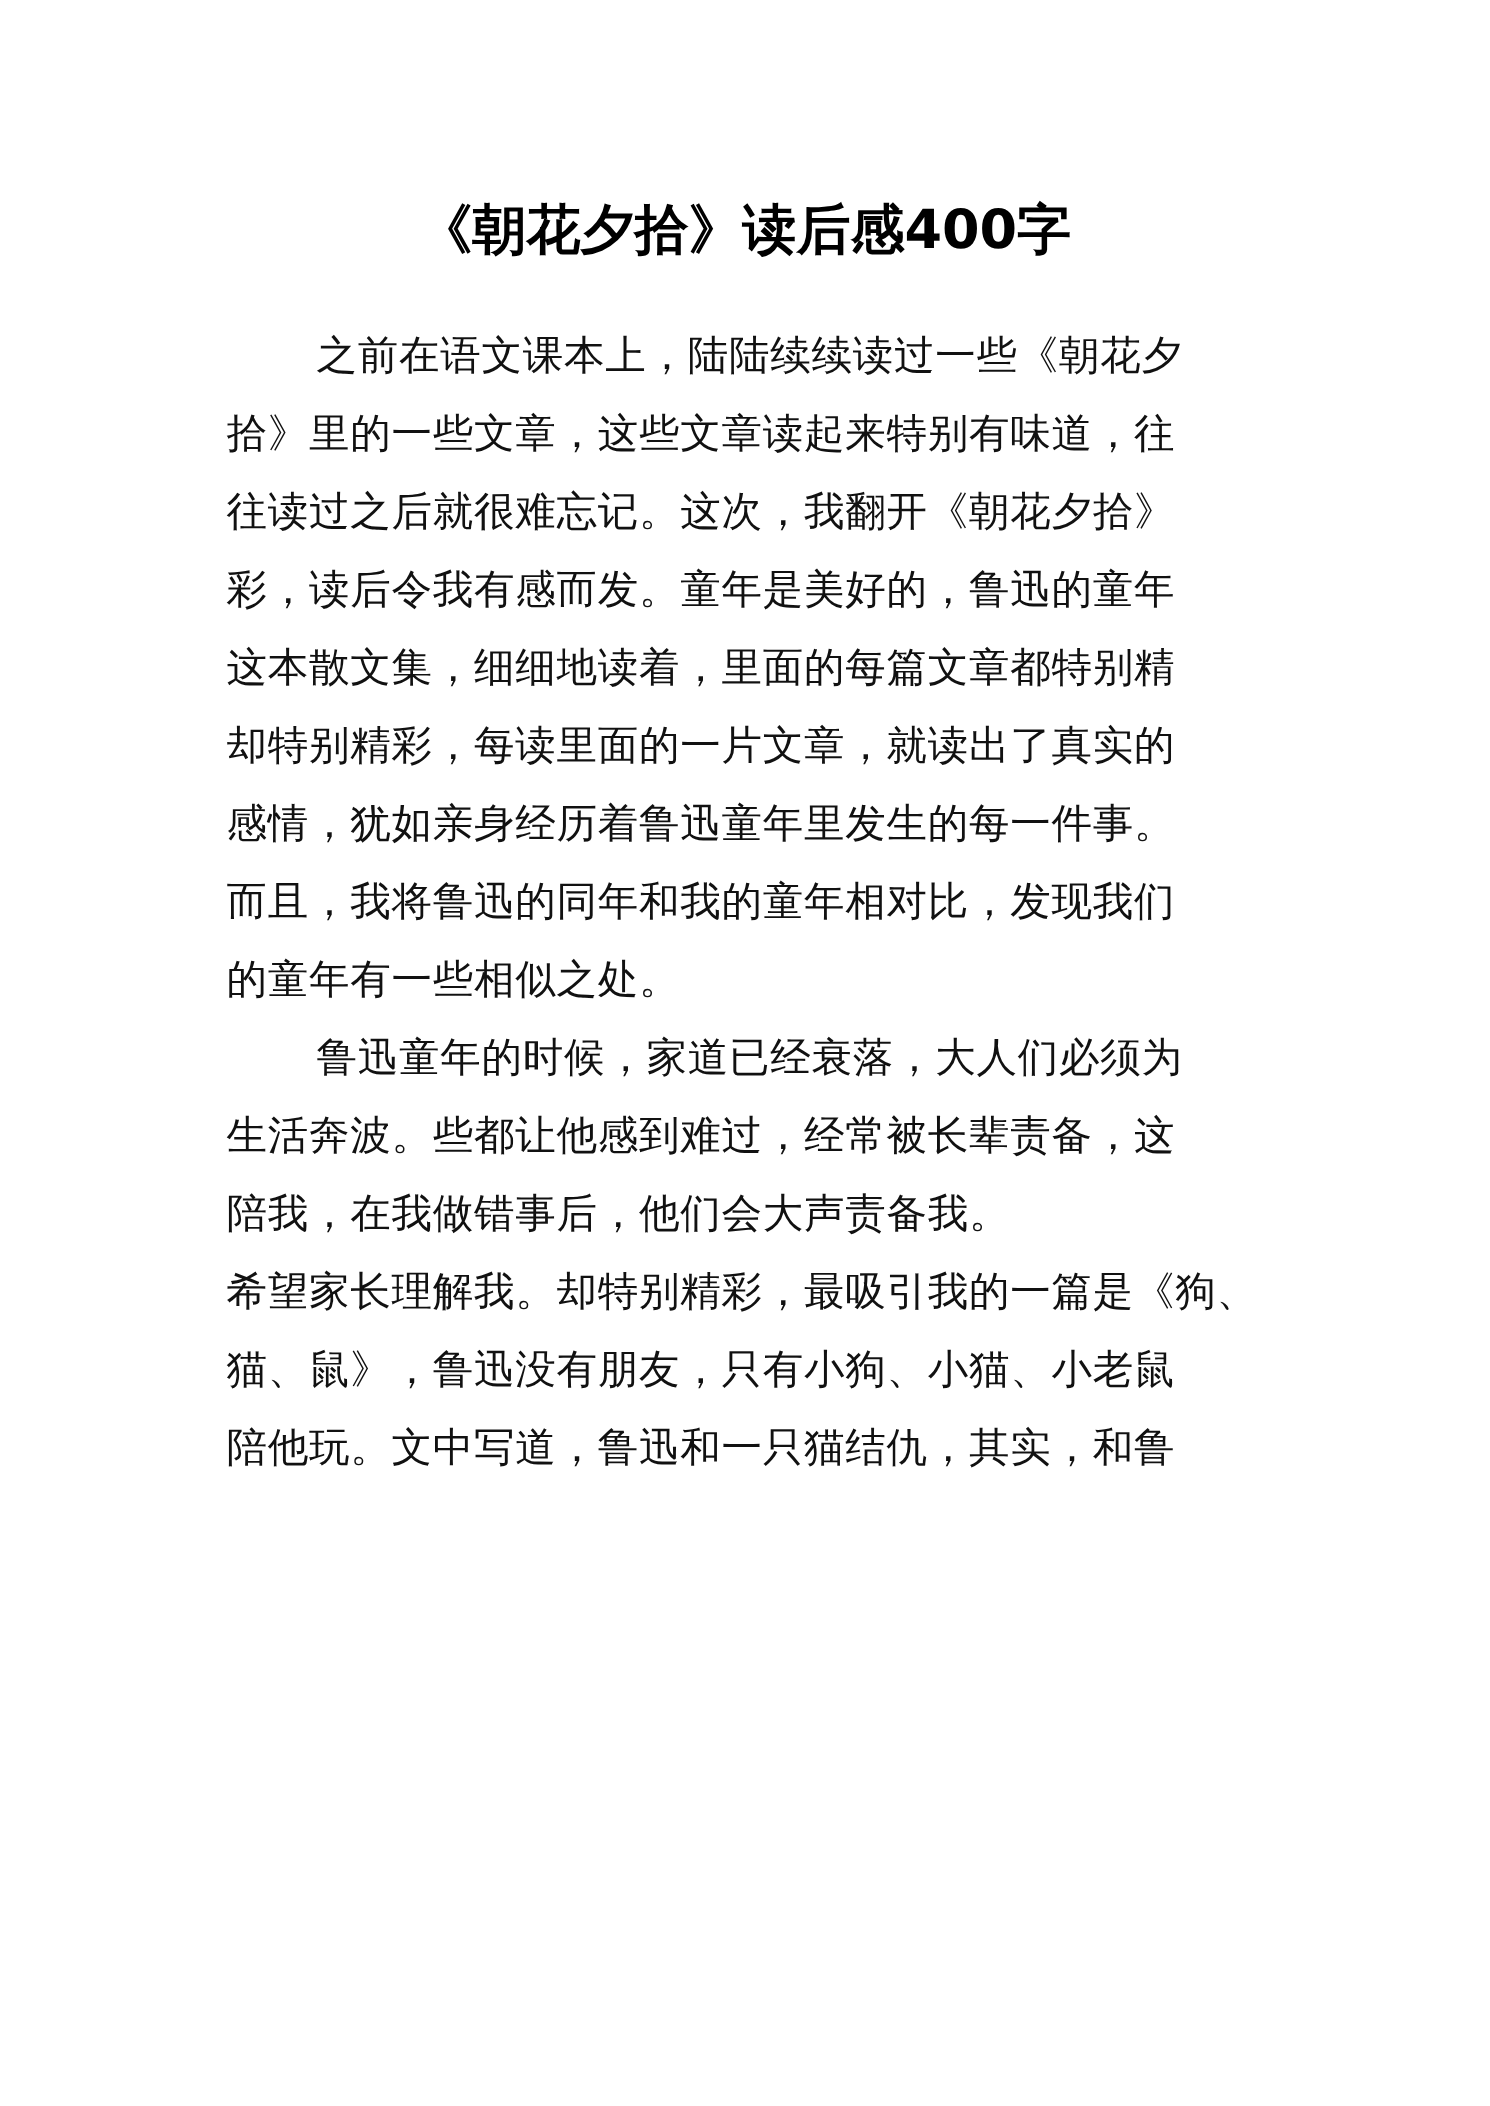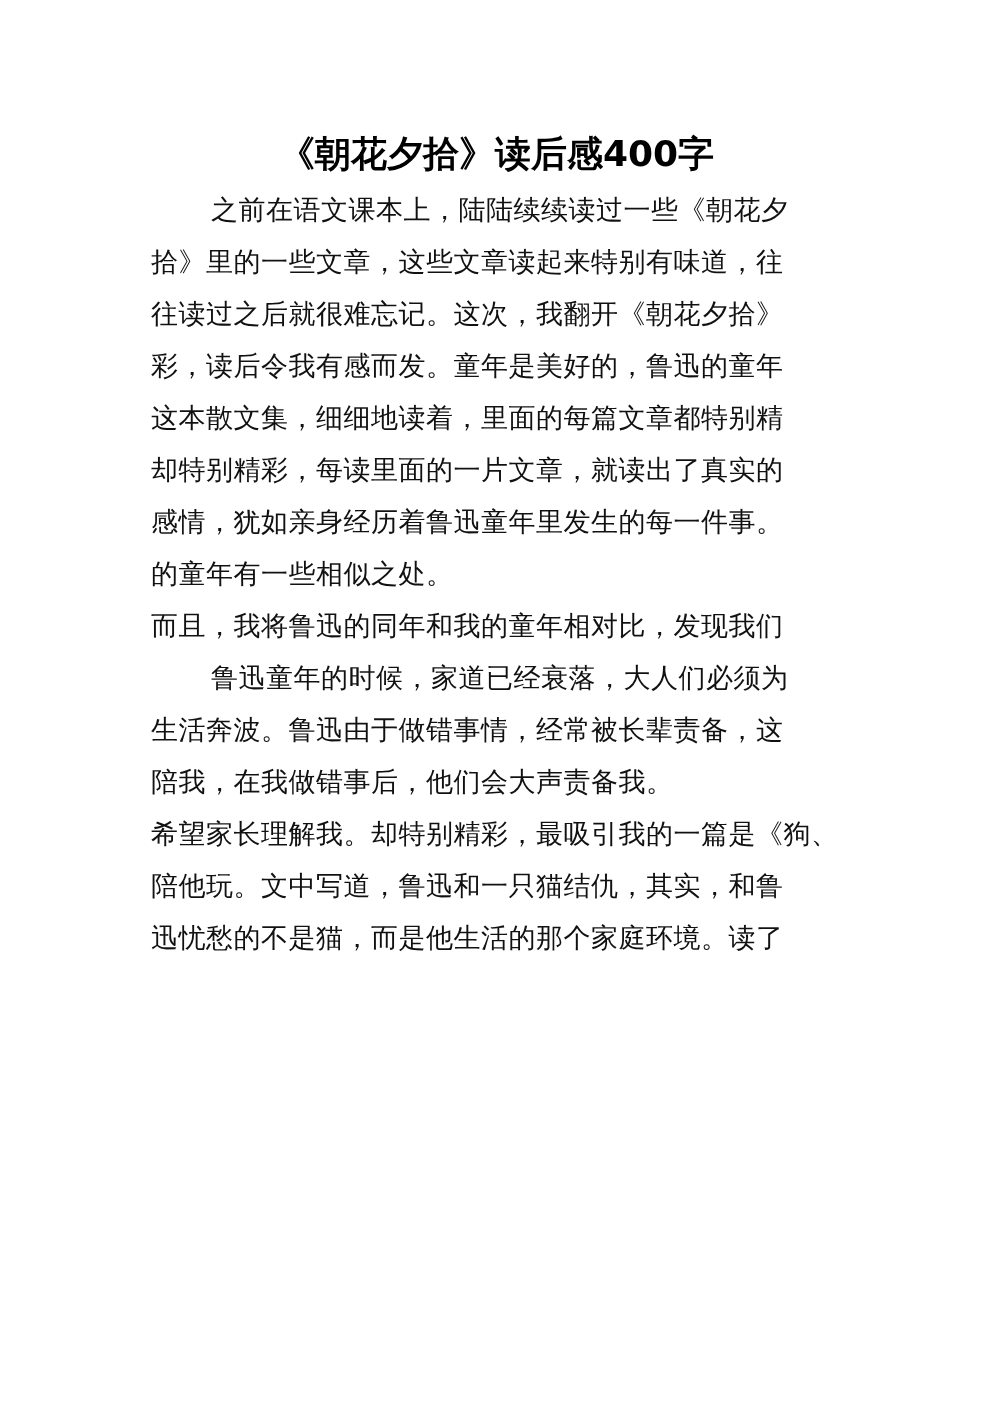--- a/index.html
+++ b/index.html
@@ -31,21 +31,21 @@
       font-family: "DejaVu Sans", "Liberation Sans", sans-serif;
       font-weight: bold;
       font-size: 36px;
       line-height: 52px;
       letter-spacing: 0px;
       color: #000000;
     }
     .body {
       position: absolute;
       left: 151px;
-      top: 184px;
+      top: 212px;
       width: 720px;
       font-family: "DejaVu Serif", "Liberation Serif", serif;
       font-size: 27px;
       color: #111111;
     }
     .line {
       height: 52px;
       line-height: 52px;
       white-space: nowrap;
       letter-spacing: 0.5px;
@@ -62,29 +62,29 @@
 
   <div class="body">
     <div>
       <div class="line indent">之前在语文课本上，陆陆续续读过一些《朝花夕</div>
       <div class="line">拾》里的一些文章，这些文章读起来特别有味道，往</div>
       <div class="line">往读过之后就很难忘记。这次，我翻开《朝花夕拾》</div>
       <div class="line">彩，读后令我有感而发。童年是美好的，鲁迅的童年</div>
       <div class="line">这本散文集，细细地读着，里面的每篇文章都特别精</div>
       <div class="line">却特别精彩，每读里面的一片文章，就读出了真实的</div>
       <div class="line">感情，犹如亲身经历着鲁迅童年里发生的每一件事。</div>
+      <div class="line">而且，我将鲁迅的同年和我的童年相对比，发现我们</div>
       <div class="line">的童年有一些相似之处。</div>
-      <div class="line">而且，我将鲁迅的同年和我的童年相对比，发现我们</div>
     </div>
 
     <div>
       <div class="line indent">鲁迅童年的时候，家道已经衰落，大人们必须为</div>
-      <div class="line">生活奔波。鲁迅由于做错事情，经常被长辈责备，这</div>
+      <div class="line">生活奔波。些都让他感到难过，经常被长辈责备，这</div>
       <div class="line">陪我，在我做错事后，他们会大声责备我。</div>
     </div>
 
     <div>
       <div class="line">希望家长理解我。却特别精彩，最吸引我的一篇是《狗、</div>
+      <div class="line">猫、鼠》，鲁迅没有朋友，只有小狗、小猫、小老鼠</div>
       <div class="line">陪他玩。文中写道，鲁迅和一只猫结仇，其实，和鲁</div>
-      <div class="line">迅忧愁的不是猫，而是他生活的那个家庭环境。读了</div>
     </div>
   </div>
 </div>
 
 </body></html>

